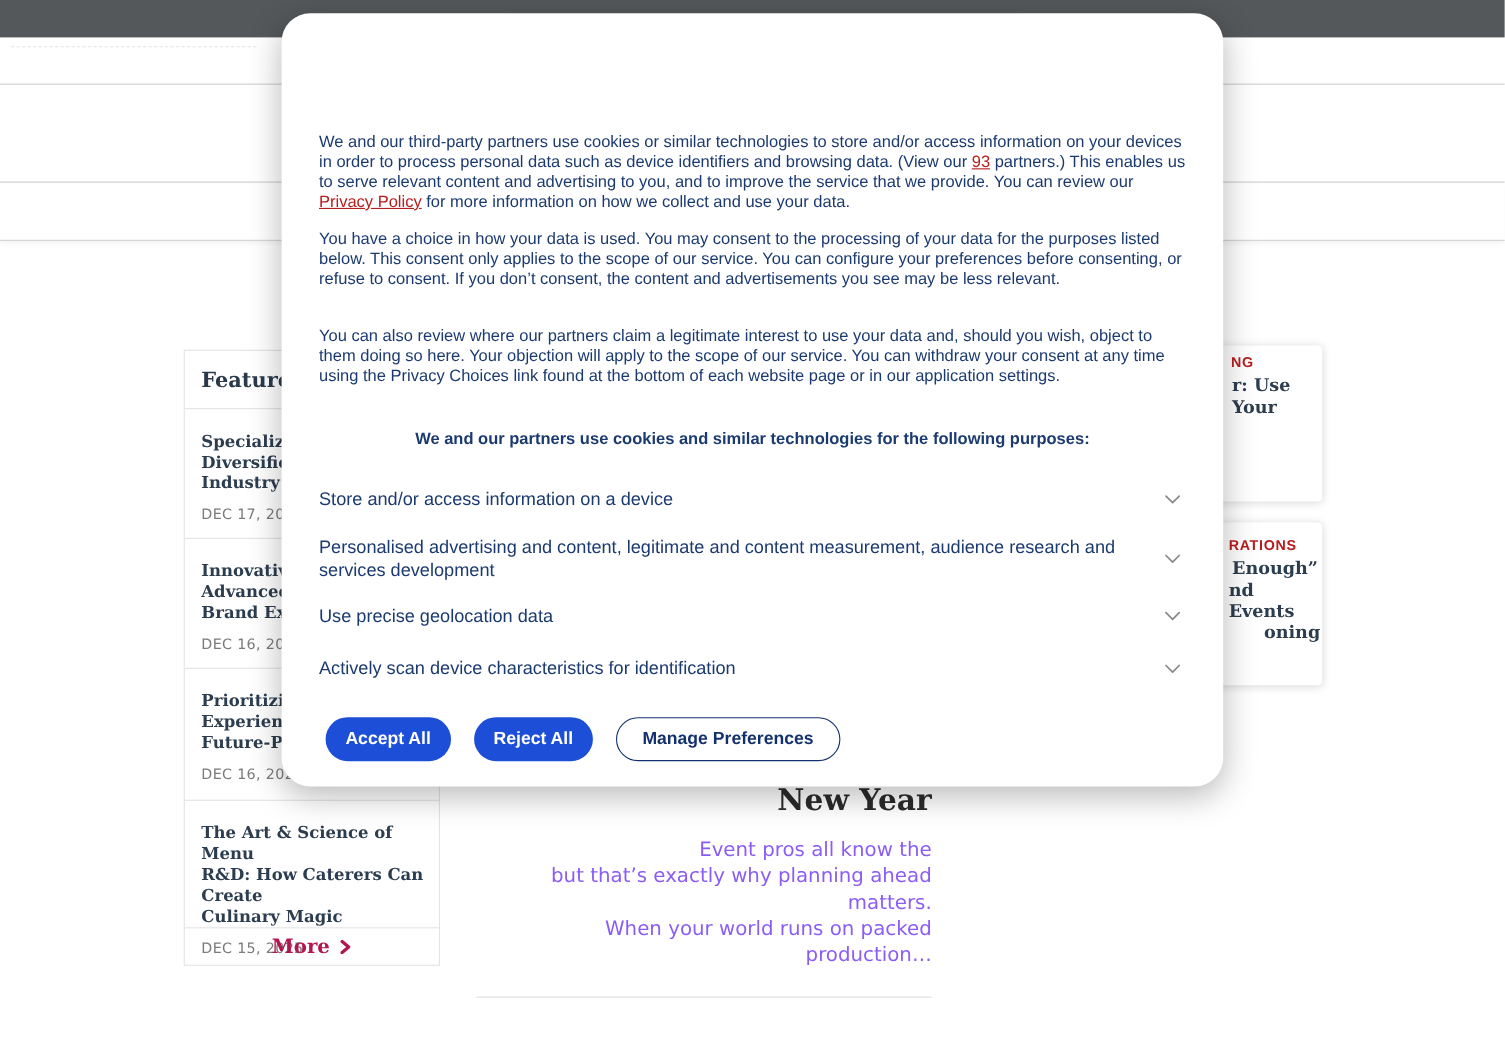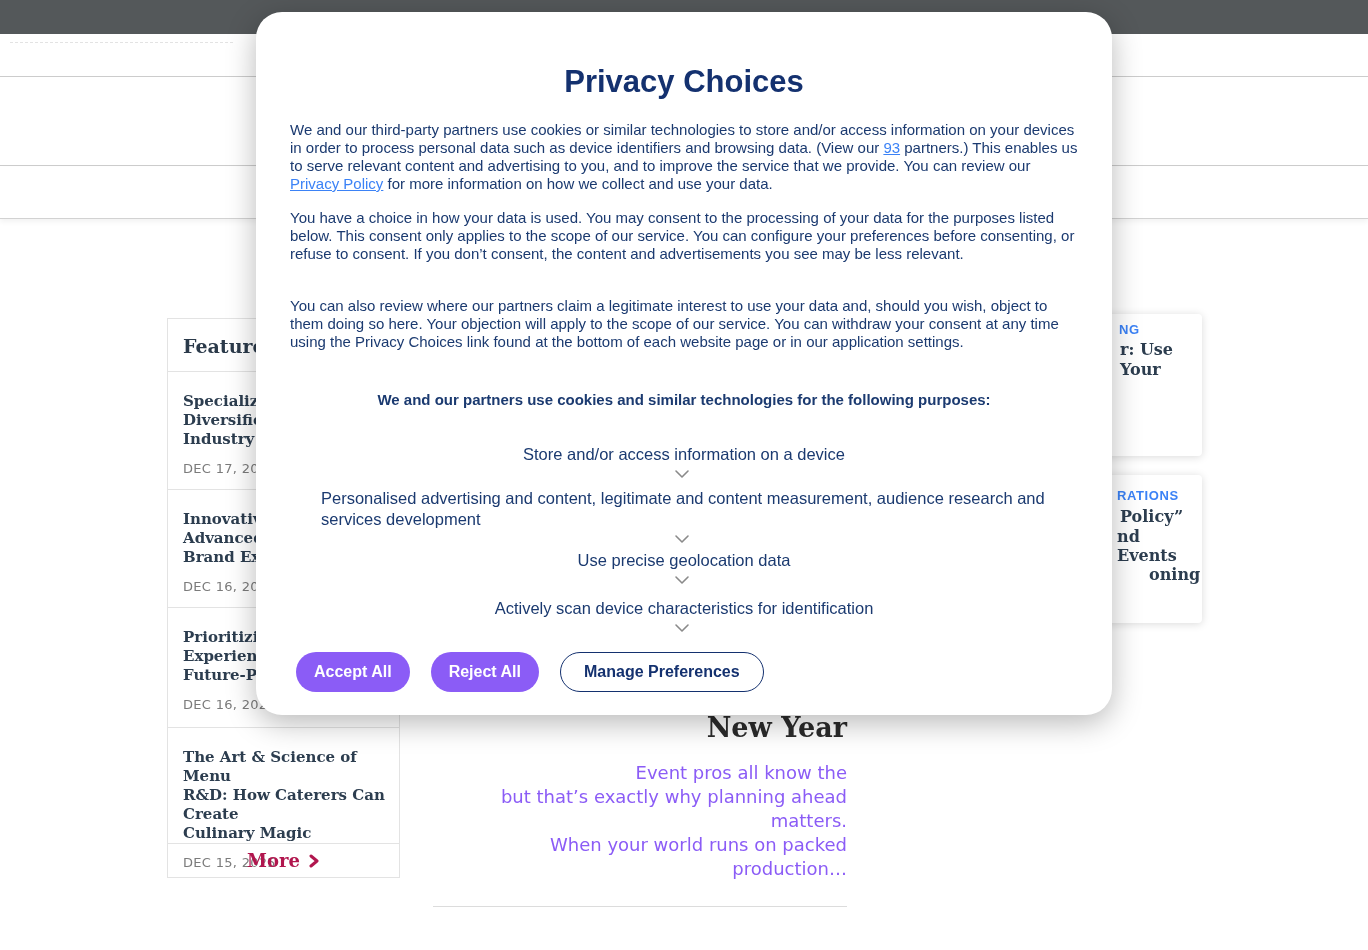--- a/index.html
+++ b/index.html
@@ -40,51 +40,51 @@
                    font-family:"DejaVu Sans",sans-serif; }
   .sb-more { flex:1; display:flex; align-items:center; justify-content:center; gap:8px; cursor:pointer; }
   .sb-more .m { font-size:18px; font-weight:700; color:#b1164e; }
   .sb-more svg { display:block; }
 
   
   .rcard { position:absolute; background:#fff; border-radius:4px;
            box-shadow:0 1px 8px rgba(0,0,0,0.15); z-index:2; cursor:pointer; }
   .rcard1 { left:880px; top:314px; width:322px; height:142px; }
   .rcard2 { left:880px; top:475px; width:322px; height:148px; }
-  .rcat { position:absolute; font-size:13px; font-weight:700; letter-spacing:.6px; color:#3b82f6;
+  .rcat { position:absolute; font-size:13px; font-weight:700; letter-spacing:.6px; color:#b91c1c;
           font-family:"Liberation Sans",sans-serif; }
   .rtitle { position:absolute; font-family:"DejaVu Serif","Liberation Serif",serif;
             font-size:16px; line-height:19.5px; font-weight:700; color:#2c3d4f; }
 
   
   .center-art { position:absolute; left:433px; top:712px; width:414px; z-index:2; text-align:right; }
   .center-art .title { font-size:27px; font-weight:700; color:#2b2b2b; cursor:pointer; }
   .center-art .excerpt { margin-top:18px; font-family:"DejaVu Sans",sans-serif;
                          font-size:18px; line-height:24px; color:#8b5cf6; }
   .center-art .rule { margin-top:25px; border-top:1px solid #dcdcdc; }
 
   
   .modal { position:absolute; left:256px; top:12px; width:856px; height:703px; background:#ffffff;
            border-radius:26px; box-shadow:0 8px 30px rgba(0,0,0,0.28); z-index:10; color:#1b3a70; }
   .modal .mtitle { position:absolute; top:52px; left:0; width:100%; text-align:center;
                    font-size:31px; font-weight:700; color:#14316f; }
   .modal p { position:absolute; left:34px; width:792px; font-size:15px; line-height:18px; color:#1b3a70; }
   .modal .p1 { top:109px; } .modal .p2 { top:197px; } .modal .p3 { top:285px; }
-  .modal a.inline { color:#3b82f6; text-decoration:underline; cursor:pointer; }
+  .modal a.inline { color:#b91c1c; text-decoration:underline; cursor:pointer; }
   .modal .purpose-intro { position:absolute; top:379px; left:0; width:100%; text-align:center;
                           font-size:15px; font-weight:700; }
   .purpose-row { position:absolute; left:34px; width:788px; display:flex; align-items:center;
-                 justify-content:space-between; cursor:pointer;flex-direction:column; }
+                 justify-content:space-between; cursor:pointer; }
   .purpose-row .pl { font-size:16.5px; line-height:21px; max-width:726px; }
   .pr1 { top:432px; } .pr2 { top:476px; } .pr3 { top:538px; } .pr4 { top:586px; }
   .purpose-row svg { flex:0 0 auto; margin-right:4px; }
   .modal .btns { position:absolute; left:40px; top:640px; display:flex; gap:21px; }
   .pill { height:40px; border-radius:20px; border:none; font-family:"Liberation Sans",sans-serif;
           font-size:16px; font-weight:700; cursor:pointer; display:flex; align-items:center; justify-content:center; }
-  .pill.solid { background:#8b5cf6; color:#ffffff; padding:13px 18px; }
+  .pill.solid { background:#1d4ed8; color:#ffffff; padding:13px 18px; }
   .pill.outline { background:#ffffff; color:#14316f; border:1.5px solid #14316f; padding:0 23px; }
 </style>
 </head>
 <body>
 
 <div class="topbar"></div>
 <div class="ad-hint"></div>
 
 <div class="header">
   <div class="hamburger">
@@ -148,39 +148,38 @@
   </div>
 </div>
 
 <div class="rcard rcard1">
   <div class="rcat" style="left:239px; top:8px;">NG</div>
   <div class="rtitle" style="left:240px; top:26px;">r: Use Your</div>
 </div>
 
 <div class="rcard rcard2">
   <div class="rcat" style="left:237px; top:13px;">RATIONS</div>
-  <div class="rtitle" style="left:240px; top:32px;">Policy”</div>
+  <div class="rtitle" style="left:240px; top:32px;">Enough”</div>
   <div class="rtitle" style="left:237px; top:52px;">nd</div>
   <div class="rtitle" style="left:237px; top:71px;">Events</div>
   <div class="rtitle" style="left:237px; top:90px;margin-left:32px;">oning</div>
 </div>
 
 <div class="center-art">
   <div class="title serif">New Year</div>
   <div class="excerpt">
     <div>Event pros all know the</div>
     <div>but that’s exactly why planning ahead matters.</div>
     <div>When your world runs on packed production…</div>
   </div>
   <div class="rule"></div>
 
 </div>
 
 <div class="modal">
-  <div class="mtitle">Privacy Choices</div>
 
   <p class="p1"><span>We and our third-party partners use cookies or similar technologies to store and/or access information on your devices in order to process personal data such as device identifiers and browsing data. (View our </span><a class="inline">93</a><span> partners.) This enables us to serve relevant content and advertising to you, and to improve the service that we provide. You can review our </span><a class="inline">Privacy Policy</a><span> for more information on how we collect and use your data.</span></p>
 
   <p class="p2">You have a choice in how your data is used. You may consent to the processing of your data for the purposes listed below. This consent only applies to the scope of our service. You can configure your preferences before consenting, or refuse to consent. If you don’t consent, the content and advertisements you see may be less relevant.</p>
   <p class="p3">You can also review where our partners claim a legitimate interest to use your data and, should you wish, object to them doing so here. Your objection will apply to the scope of our service. You can withdraw your consent at any time using the Privacy Choices link found at the bottom of each website page or in our application settings.</p>
 
   <div class="purpose-intro">We and our partners use cookies and similar technologies for the following purposes:</div>
 
   <div class="purpose-row pr1">
     <span class="pl">Store and/or access information on a device</span>

